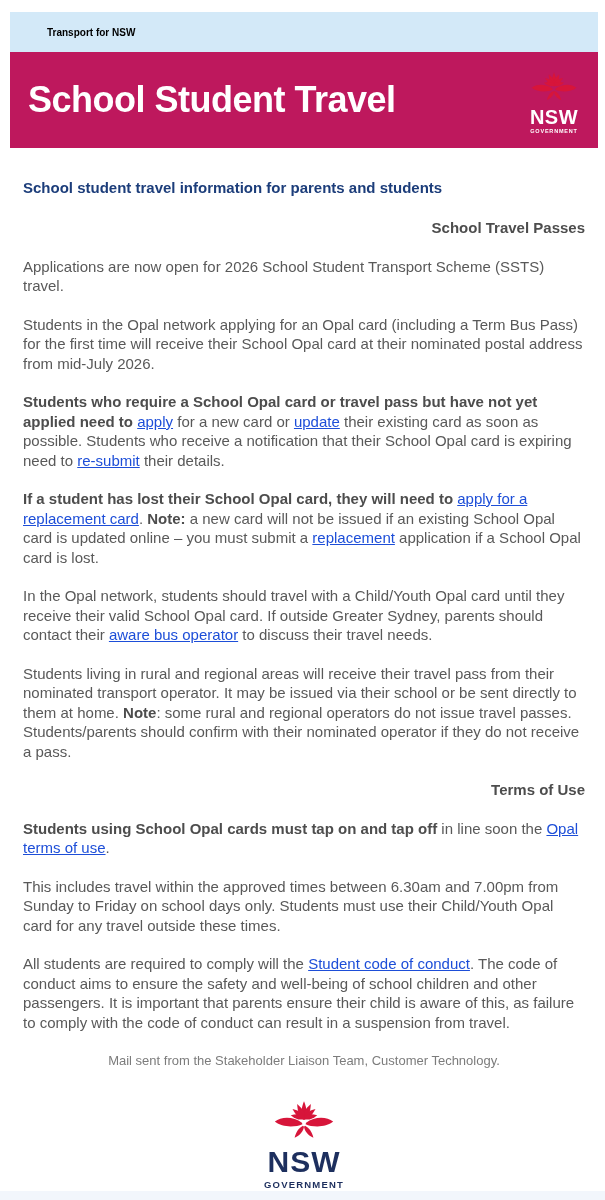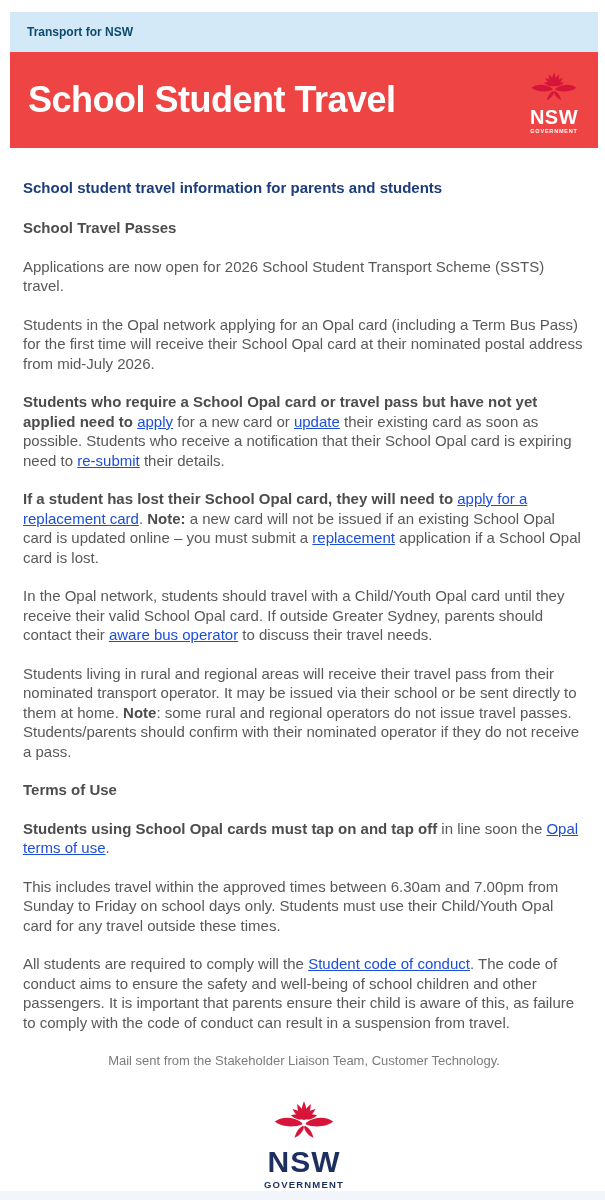--- a/index.html
+++ b/index.html
@@ -17,27 +17,28 @@
   }
   
   .topbar {
     background: #d3e9f8;
     height: 40px;
     display: flex;
     align-items: center;
     padding-left: 17px;
   }
   .topbar .brand {
-    color: #0c4a6e;
-    font-size: 12px;
+    color: #000000;
+    font-size: 10px;
     font-weight: bold;
+    margin-left: 20px;
   }
   
   .banner {
-    background: #ef4444;
+    background: #be185d;
     height: 96px;
     position: relative;
     display: flex;
     align-items: center;
   }
   .banner-title {
     color: #ffffff;
     font-size: 36px;
     font-weight: 600;
     letter-spacing: -0.5px;
@@ -69,21 +70,21 @@
     line-height: 19.5px;
   }
   .page-heading {
     margin-top: 29px;
     color: #1c3d7a;
     font-size: 15px;
     font-weight: bold;
     line-height: 22px;
   }
   .content p { margin: 19px 0; }
-  .content .subhead { font-weight: bold; color: #4d4d4d; }
+  .content .subhead { font-weight: bold; color: #4d4d4d; text-align: right; }
   .content strong { color: #4d4d4d; }
   a.lnk {
     color: #1d4ed8;
     text-decoration: underline;
     cursor: pointer;
   }
   
   .signoff {
     text-align: center;
     font-family: Liberation Sans, sans-serif;

